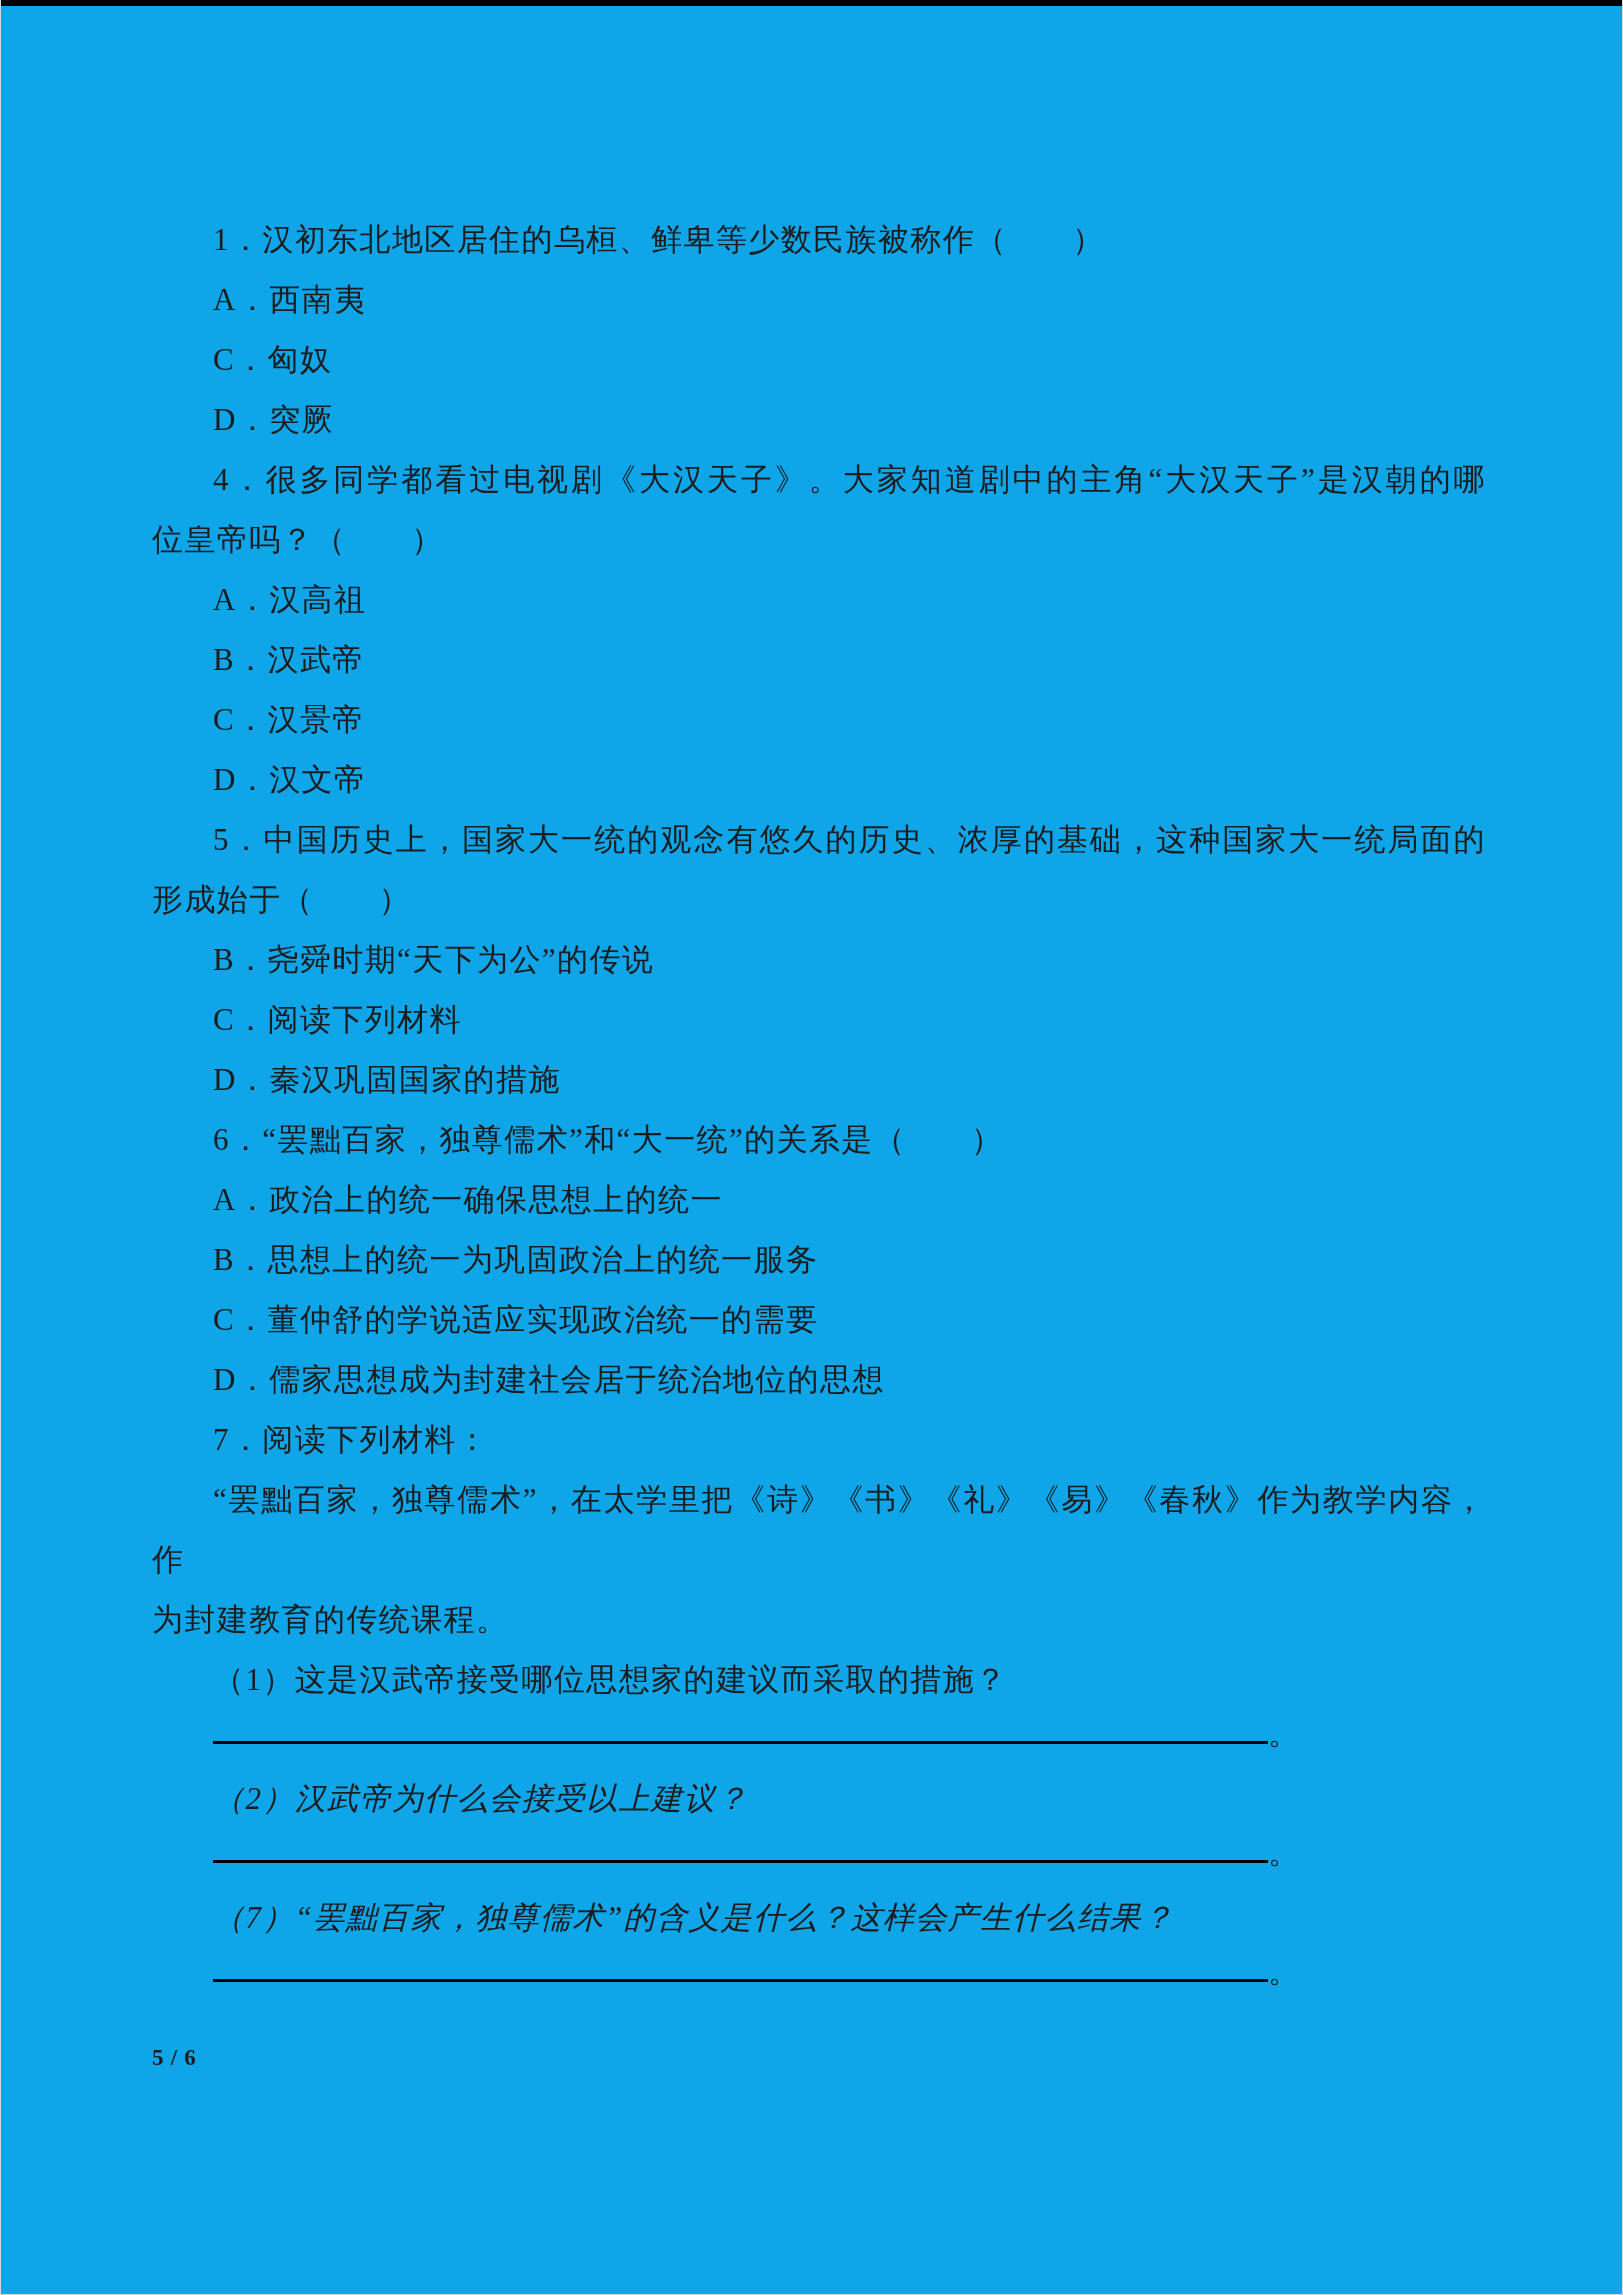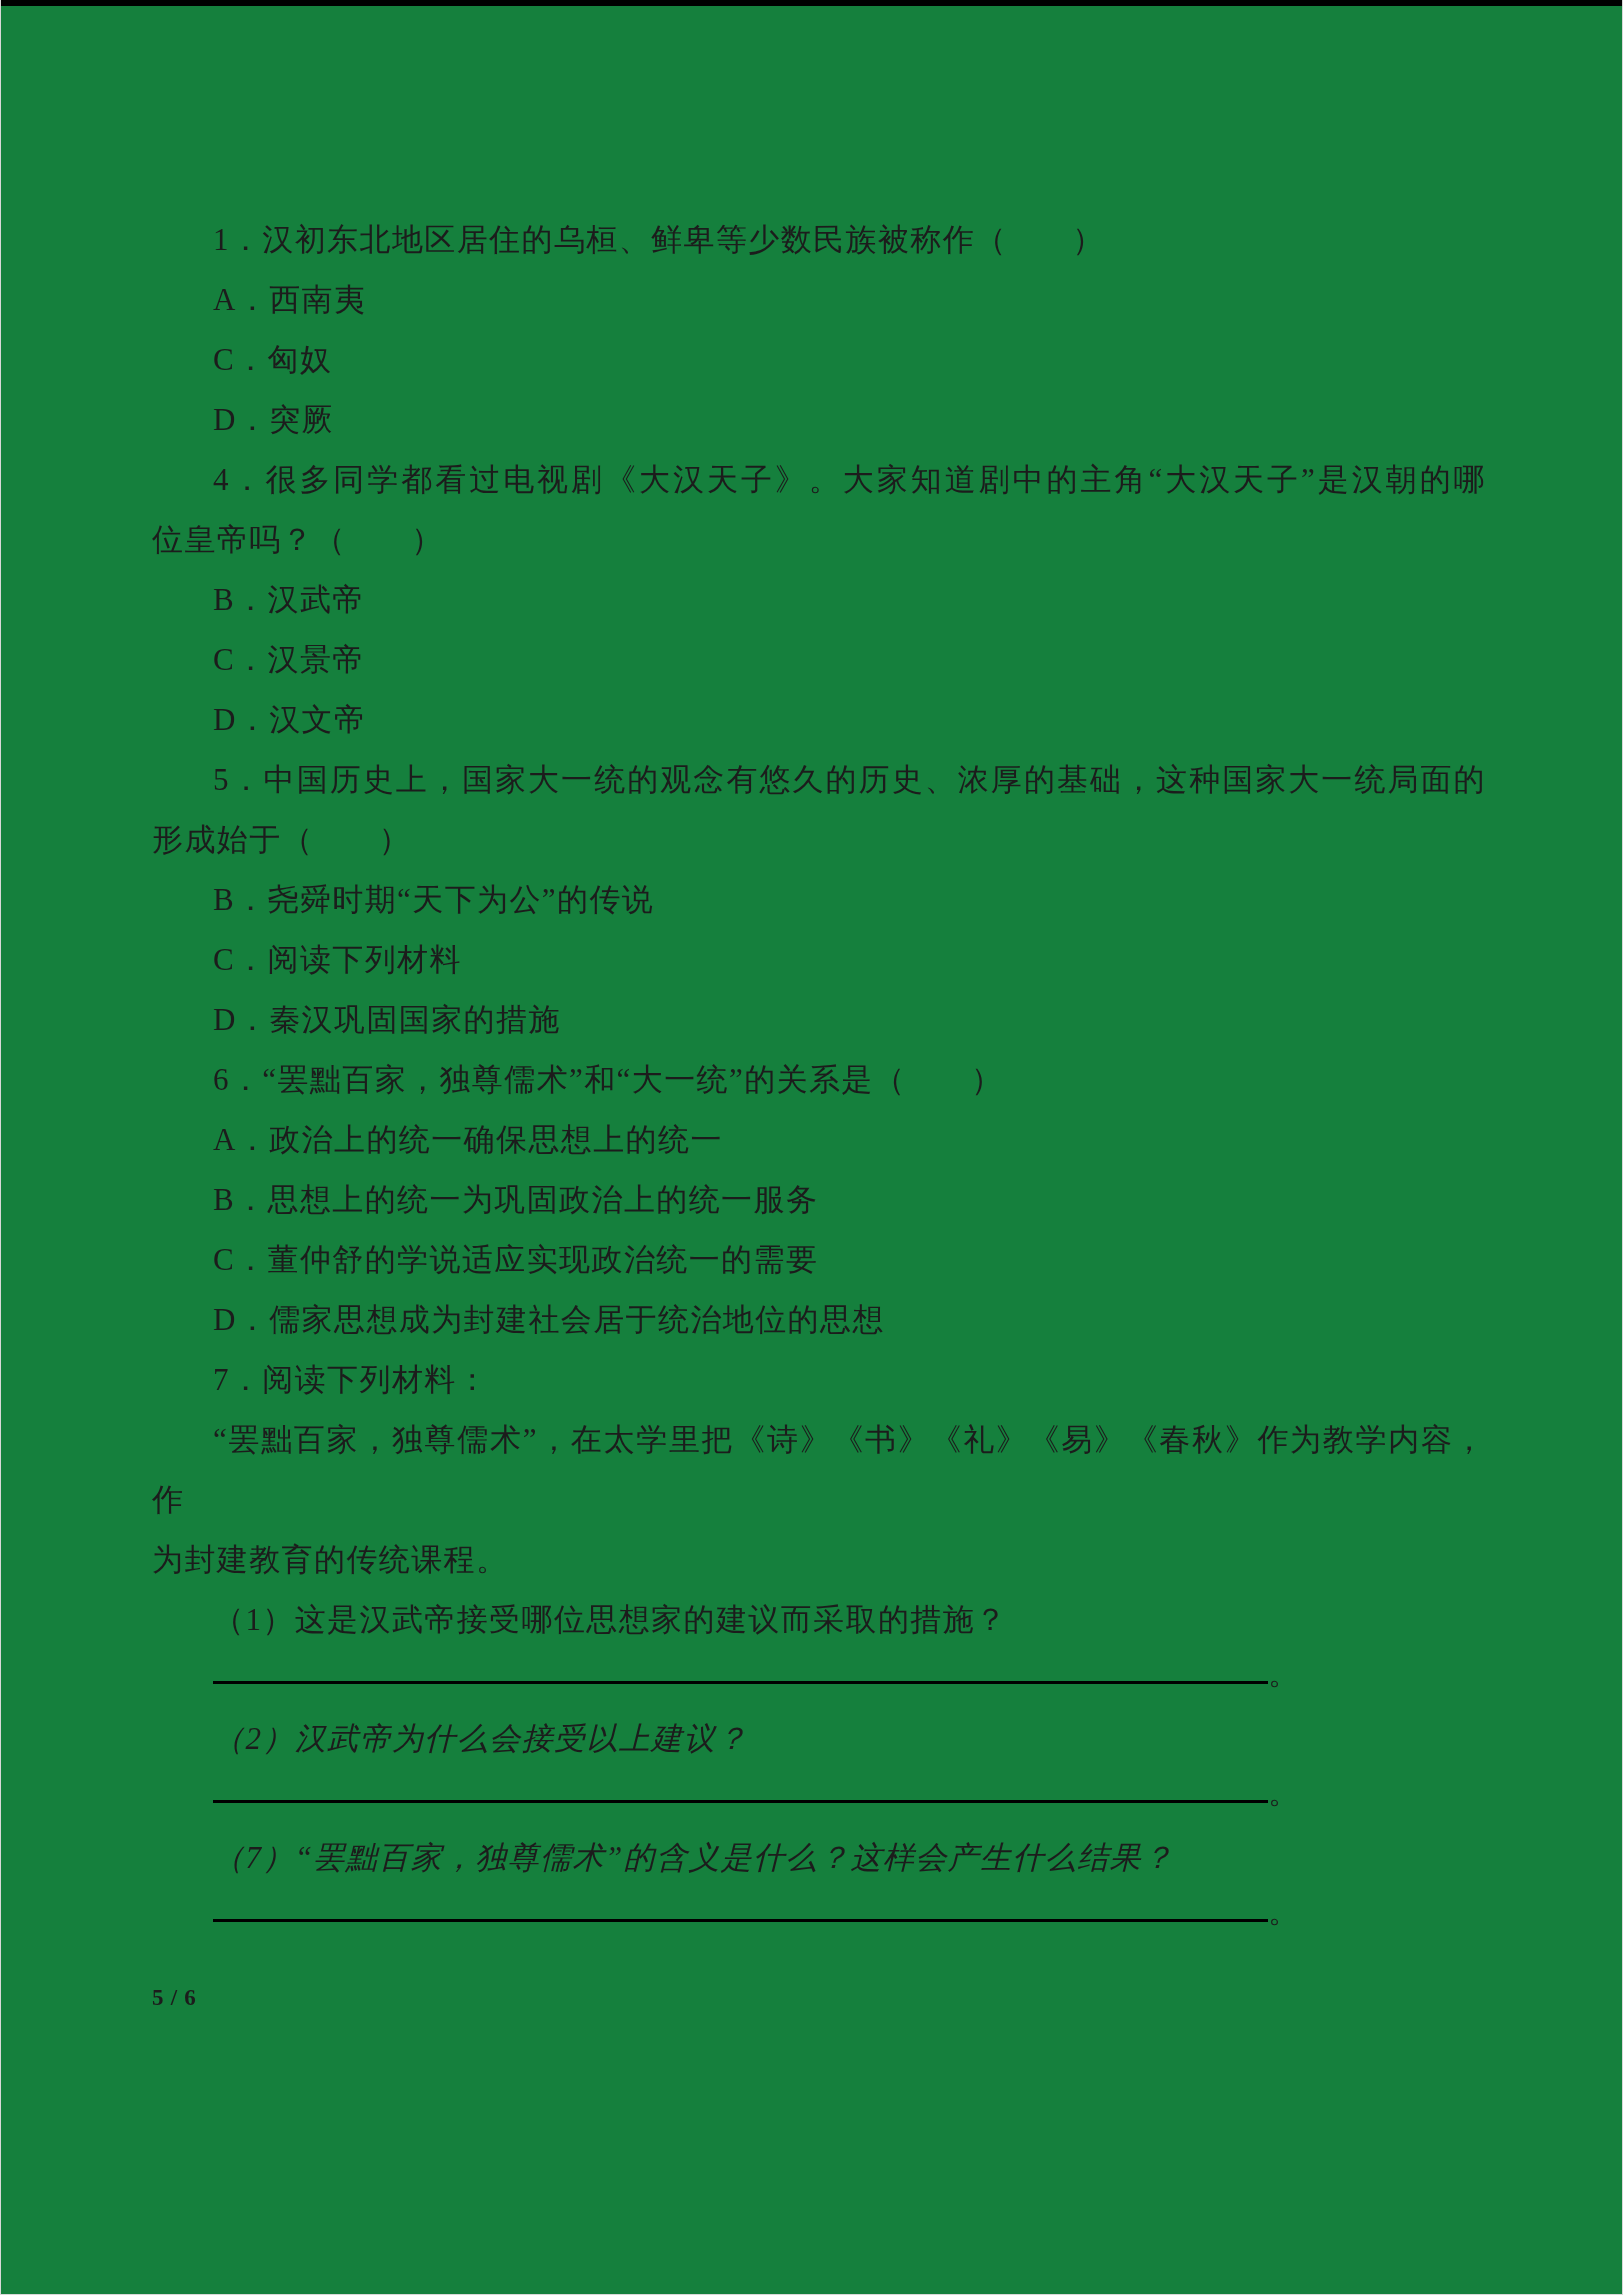--- a/index.html
+++ b/index.html
@@ -5,21 +5,21 @@
   :root{
     --ink:#1c1c1c;
     --bar:#000000;
     --rule:#000000;
   }
   html,body{margin:0;padding:0;background:#ffffff;}
   .sheet{
     position:relative;
     width:1623px;
     height:2295px;
-    background:#15803d;
+    background:#0ea5e9;
     box-sizing:border-box;
     border-left:0.7px solid #d8d8d8;
     border-right:0.7px solid #d8d8d8;
     border-bottom:0.7px solid #d8d8d8;
     font-family:"Liberation Serif","DejaVu Serif",serif;
     color:var(--ink);
     overflow:hidden;
   }
   .top-bar{
     width:100%;
@@ -70,20 +70,21 @@
 <div class="sheet">
   <div class="top-bar"></div>
   <div class="content">
     <div>
         <div class="line indent">1．汉初东北地区居住的乌桓、鲜卑等少数民族被称作（　　）</div>
         <div class="line indent">A．西南夷</div>
         <div class="line indent">C．匈奴</div>
         <div class="line indent">D．突厥</div>
         <div class="line indent full">4．很多同学都看过电视剧《大汉天子》。大家知道剧中的主角“大汉天子”是汉朝的哪</div>
         <div class="line">位皇帝吗？（　　）</div>
+        <div class="line indent">A．汉高祖</div>
         <div class="line indent">B．汉武帝</div>
         <div class="line indent">C．汉景帝</div>
         <div class="line indent">D．汉文帝</div>
         <div class="line indent full">5．中国历史上，国家大一统的观念有悠久的历史、浓厚的基础，这种国家大一统局面的</div>
         <div class="line">形成始于（　　）</div>
         <div class="line indent">B．尧舜时期“天下为公”的传说</div>
         <div class="line indent">C．阅读下列材料</div>
         <div class="line indent">D．秦汉巩固国家的措施</div>
         <div class="line indent">6．“罢黜百家，独尊儒术”和“大一统”的关系是（　　）</div>
         <div class="line indent">A．政治上的统一确保思想上的统一</div>

